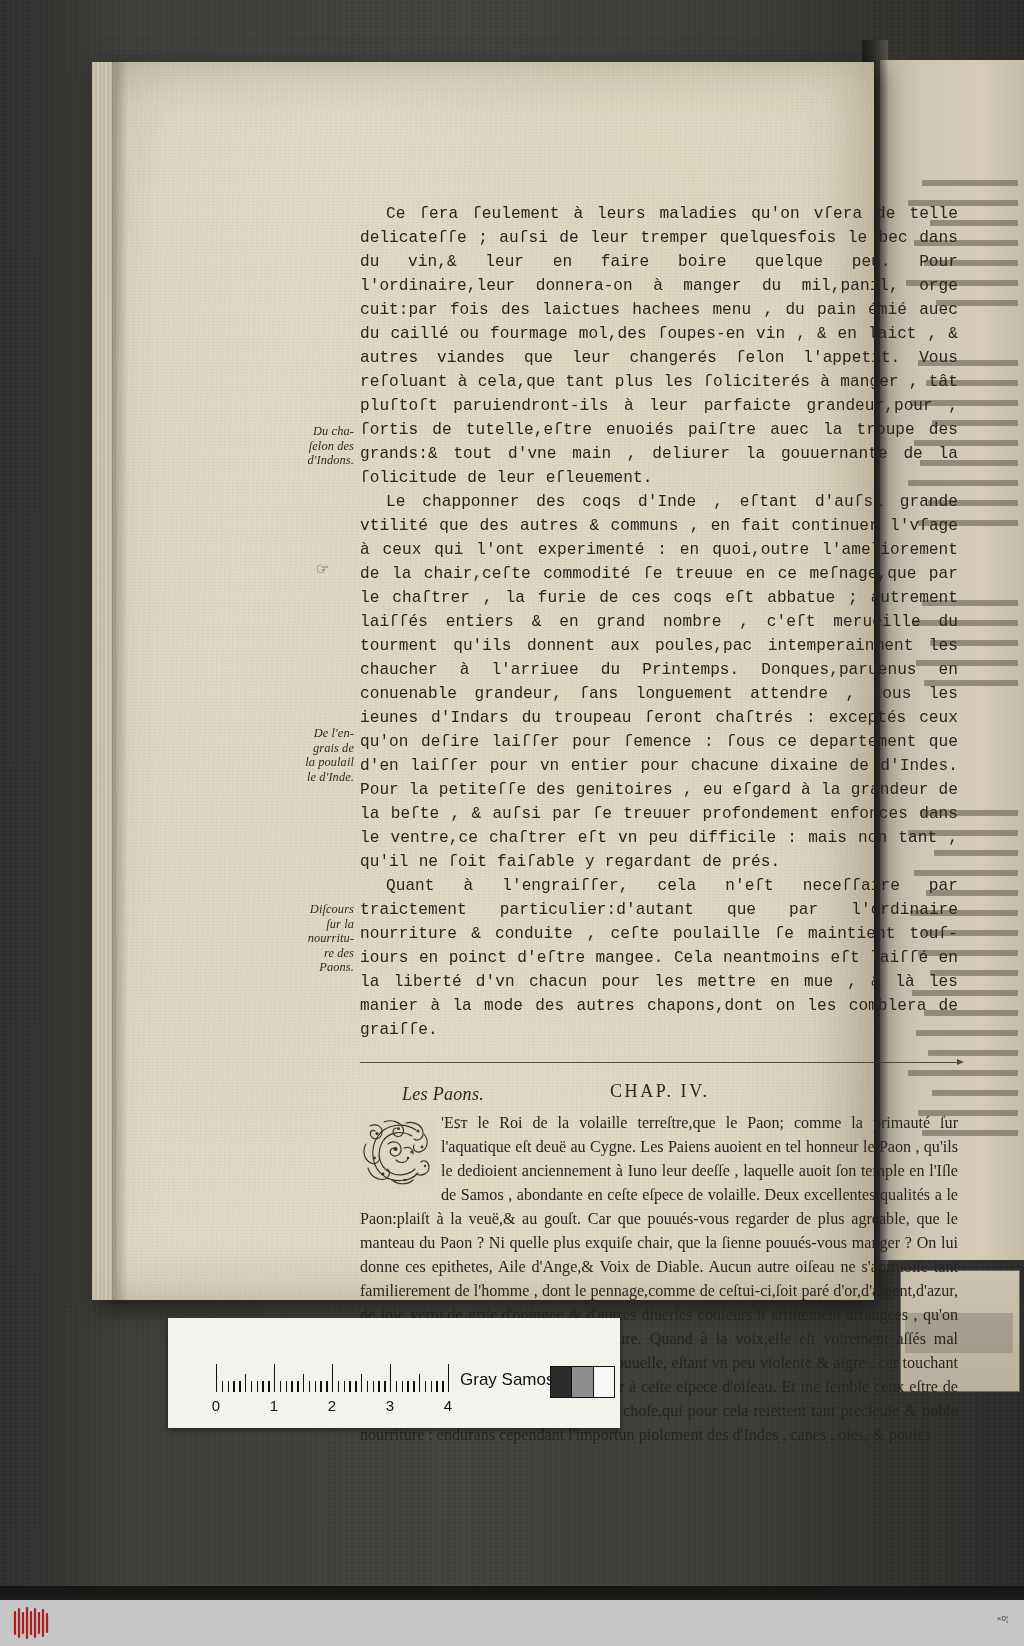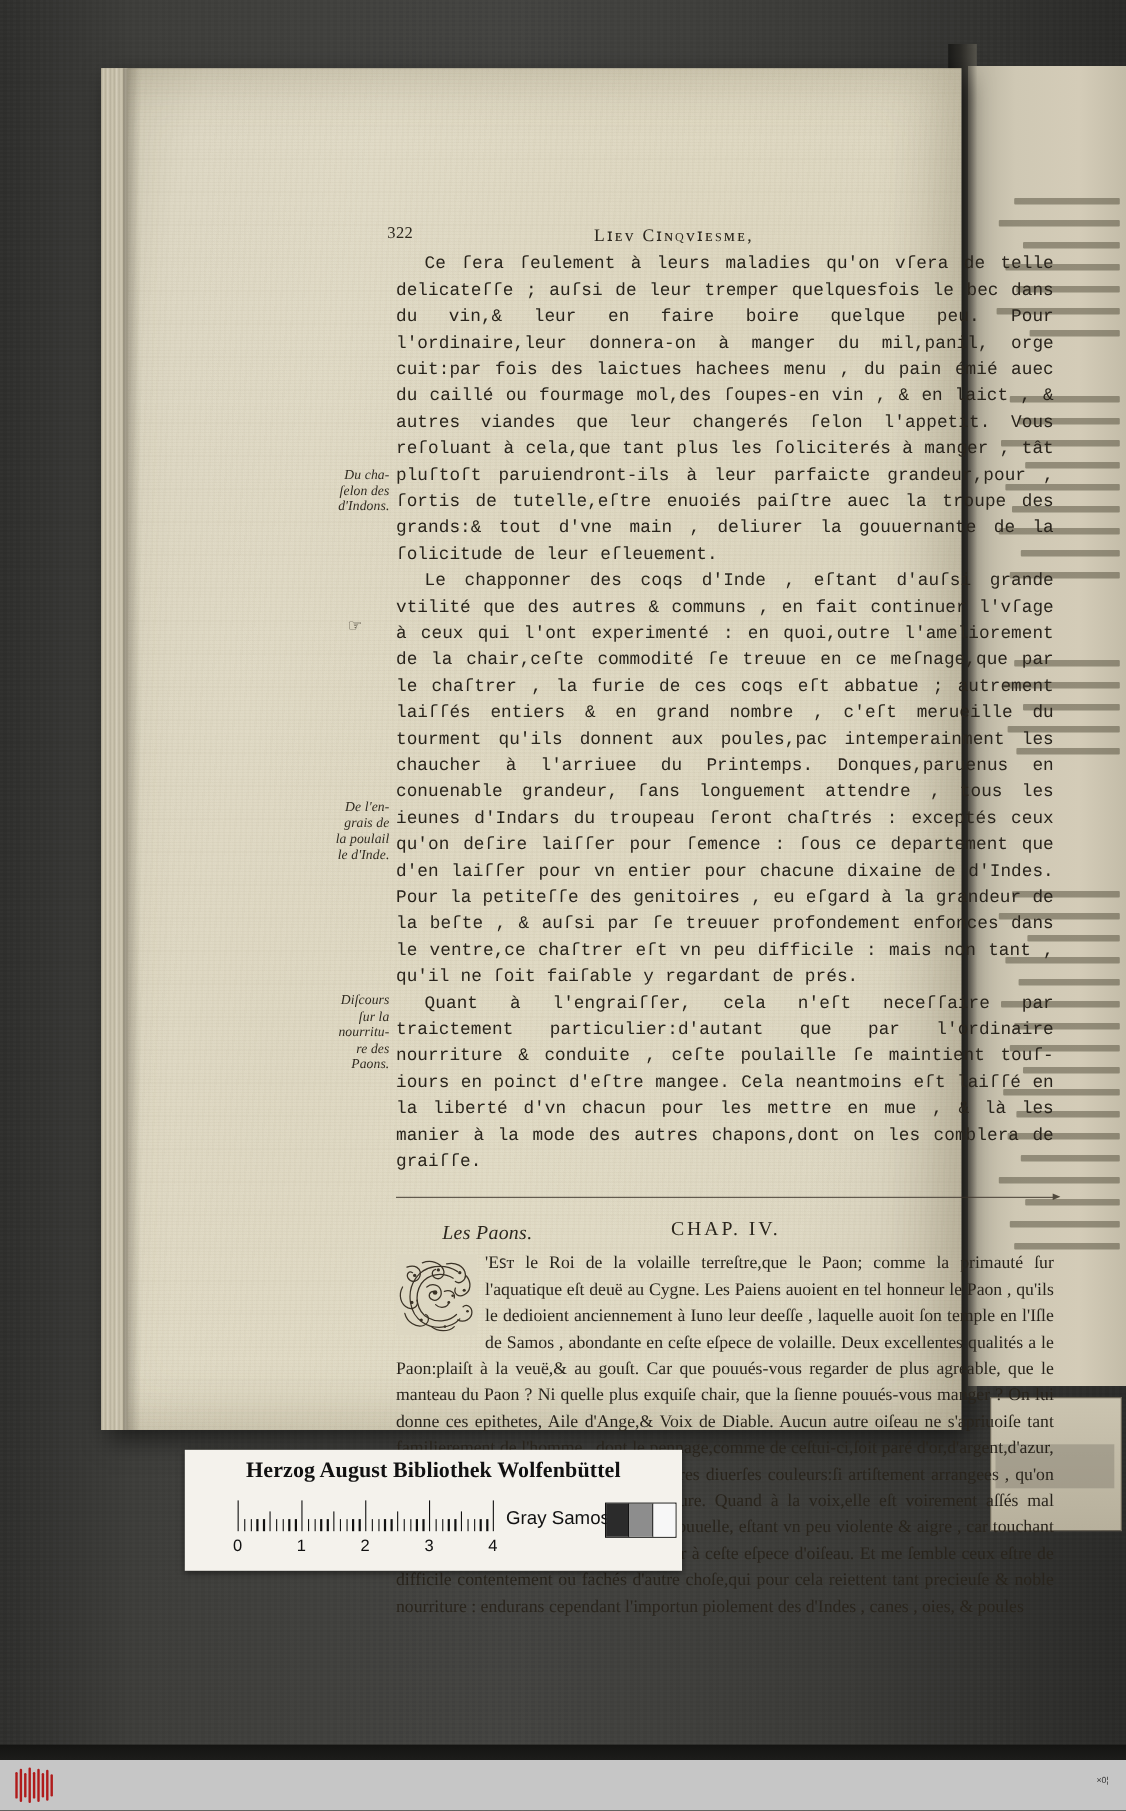--- a/index.html
+++ b/index.html
@@ -276,24 +276,20 @@
 <div id="facing-stamp">
   <div id="facing-stamp-inner"></div>
 </div>
 
 <div id="page-leaf">
   <div id="page-grain"></div>
   <div id="page-vignette"></div>
 
   <div id="type-block">
 
-    <div id="running-head">
-      <div id="folio-number">322</div>
-      <div id="running-title">Lɪᴇᴠ Cɪɴqᴠɪᴇsᴍᴇ,</div>
-    </div>
 
     <div class="marginal" id="marg-chastrer" style="white-space: pre-line;">Du cha-
 ſelon des
 d'Indons.</div>
     <div class="marginal" id="marg-engrais" style="white-space: pre-line;">De l'en-
 grais de
 la poulail
 le d'Inde.</div>
     <div class="marginal" id="marg-discours" style="white-space: pre-line;">Diſcours
 ſur la
@@ -352,21 +348,20 @@
       <p class="opening">'Eꜱᴛ le Roi de la volaille terreſtre,que le Paon; comme la primauté ſur l'aquatique eſt deuë au Cygne.  Les Paiens auoient en tel honneur le Paon , qu'ils le dedioient anciennement à Iuno leur deeſſe , laquelle auoit ſon temple en l'Iſle de Samos , abondante en ceſte eſpece de volaille.   Deux excellentes qualités a le Paon:plaiſt à la veuë,&amp; au gouſt.   Car que pouués-vous regarder de plus agreable, que le manteau du Paon ?  Ni quelle plus exquiſe chair, que la ſienne pouués-vous manger ? On lui donne ces epithetes, Aile d'Ange,&amp; Voix de Diable. Aucun autre oiſeau ne s'apriuoiſe tant familierement de l'homme , dont le pennage,comme de ceſtui-ci,ſoit paré d'or,d'argent,d'azur, de ſoie vertu,de griſe,d'orangee &amp; d'autres diuerſes couleurs:ſi artiſtement arrangees , qu'on ſe prend en la contemplation de l'œuure. Quand à la voix,elle eſt voirement aſſés mal plaiſante:mais ſeulement à qui elle eſt nouuelle, eſtant vn peu violente &amp; aigre , car touchant au ton , ce n'eſt qu'vn ramage particulier à ceſte eſpece d'oiſeau. Et me ſemble ceux eſtre de difficile contentement ou fachés d'autre choſe,qui pour cela reiettent tant precieuſe &amp; noble nourriture : endurans cependant l'importun piolement des d'Indes , canes , oies, &amp; poules</p>
     </div>
 
   </div>
 </div>
 
 <div id="leaf-edge"></div>
 <div id="leaf-edge-shadow"></div>
 
 <div id="scale-label">
-  <div id="scale-title">Herzog August Bibliothek Wolfenbüttel</div>
 
   <div id="ruler">
 
   <div class="tick major" style="left: 0px;"></div>
       <div class="ruler-num" style="left: 0px;">0</div>
       <div class="tick minor" style="left: 5.8px;"></div>
       <div class="tick minor" style="left: 11.6px;"></div>
       <div class="tick minor" style="left: 17.4px;"></div>
       <div class="tick minor" style="left: 23.2px;"></div>
       <div class="tick mid" style="left: 29px;"></div>

